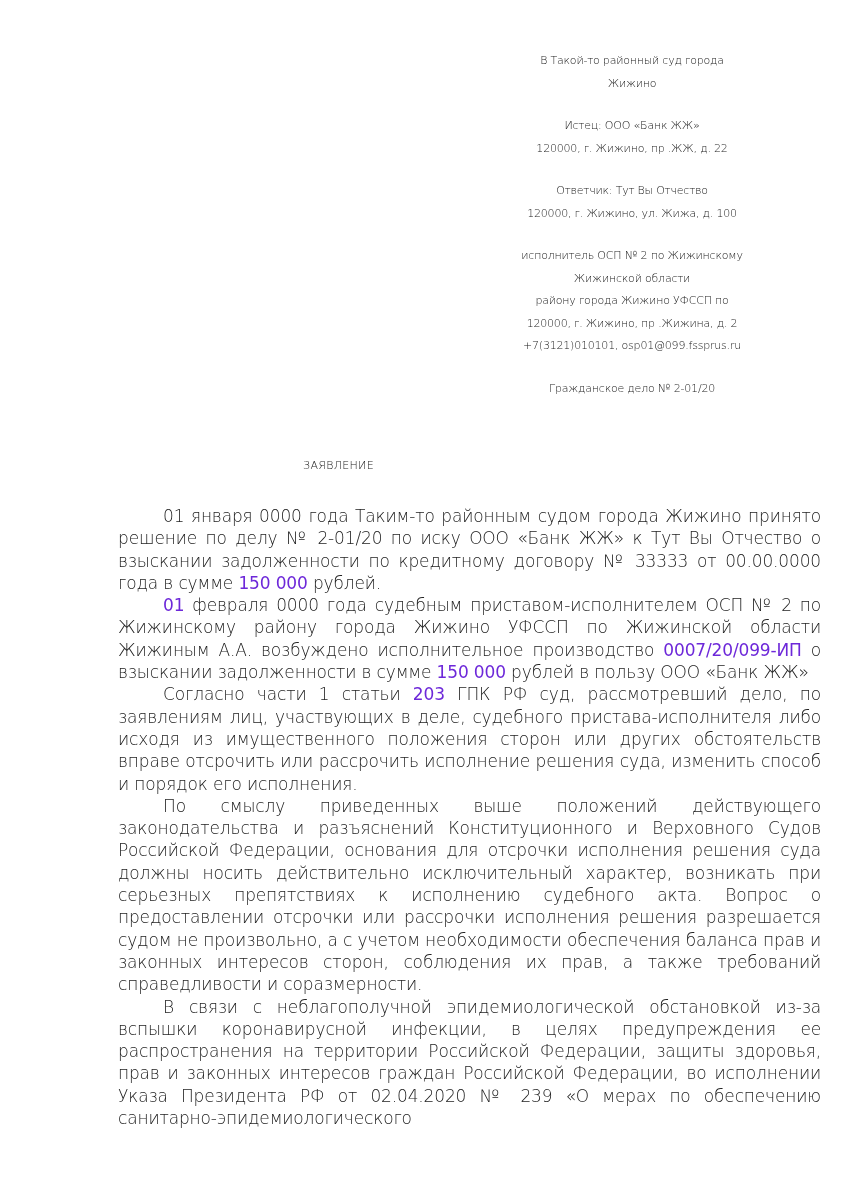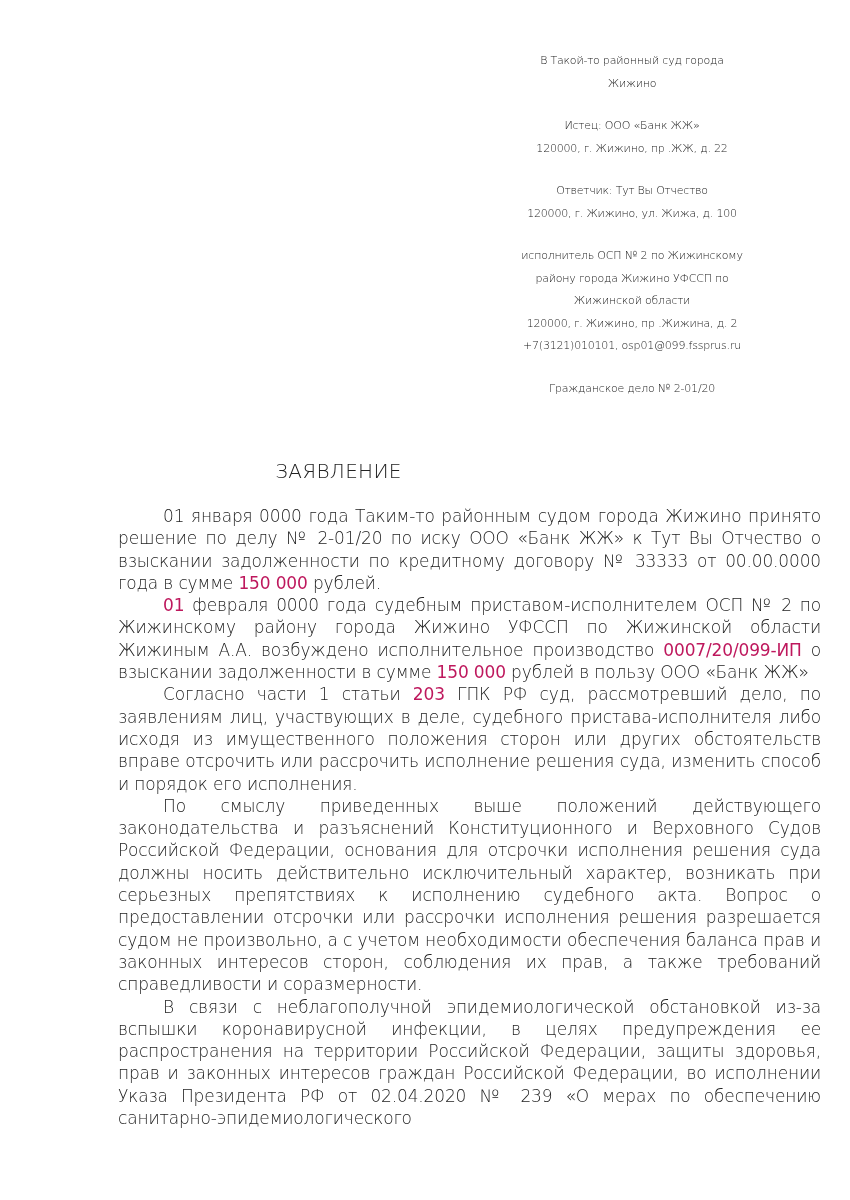--- a/index.html
+++ b/index.html
@@ -12,29 +12,29 @@
     .header {
       position: absolute; left: 462px; top: 50px; width: 340px;
       text-align: center; font-size: 11px; line-height: 22.5px;
       font-weight: 300; letter-spacing: -0.2px;
     }
     .header .block { margin: 0 0 20px 0; }
     .header .block:last-child { margin-bottom: 15px; }
     .header .line { display: block; white-space: nowrap; }
     .title {
       position: absolute; left: 0; width: 677px; top: 459px;
-      text-align: center; font-size: 20px; letter-spacing: 0.3px; font-weight: 300;
+      text-align: center; font-size: 11px; letter-spacing: 0.3px; font-weight: 300;
     }
     .body {
       position: absolute; left: 118px; top: 505px; width: 703px;
       font-size: 17px; line-height: 22.3px; text-align: justify;
       font-weight: 300; letter-spacing: -0.15px;
     }
     .body p { margin: 0; text-indent: 45px; }
-    .num { font-weight: 500; color: #be185d; }
+    .num { font-weight: 500; color: #6d28d9; }
   </style>
 </head>
 <body>
 
 <div class="page">
 
   <div class="header">
     <div class="block">
       <span class="line">В Такой-то районный суд города</span>
       <span class="line">Жижино</span>
@@ -42,22 +42,22 @@
     <div class="block">
       <span class="line">Истец: ООО «Банк ЖЖ»</span>
       <span class="line">120000, г. Жижино, пр .ЖЖ, д. 22</span>
     </div>
     <div class="block">
       <span class="line">Ответчик: Тут Вы Отчество</span>
       <span class="line">120000, г. Жижино, ул. Жижа, д. 100</span>
     </div>
     <div class="block">
       <span class="line">исполнитель ОСП № 2 по Жижинскому</span>
+      <span class="line">Жижинской области</span>
       <span class="line">району города Жижино УФССП по</span>
-      <span class="line">Жижинской области</span>
       <span class="line">120000, г. Жижино, пр .Жижина, д. 2</span>
       <span class="line">+7(3121)010101, osp01@099.fssprus.ru</span>
     </div>
     <div class="block">
       <span class="line">Гражданское дело № 2-01/20</span>
     </div>
   </div>
 
   <div class="title">ЗАЯВЛЕНИЕ</div>
 

